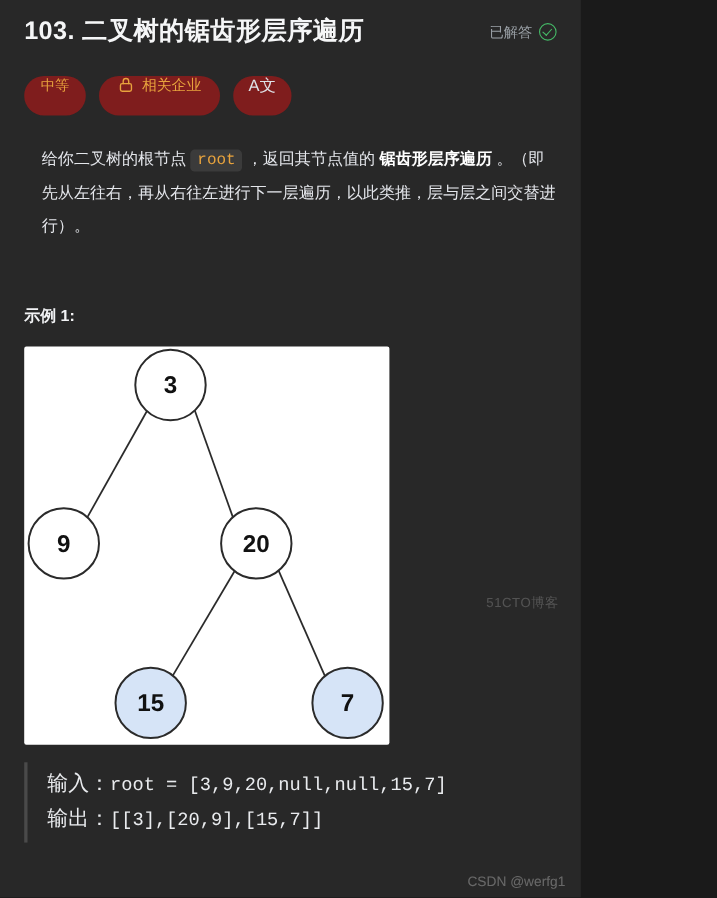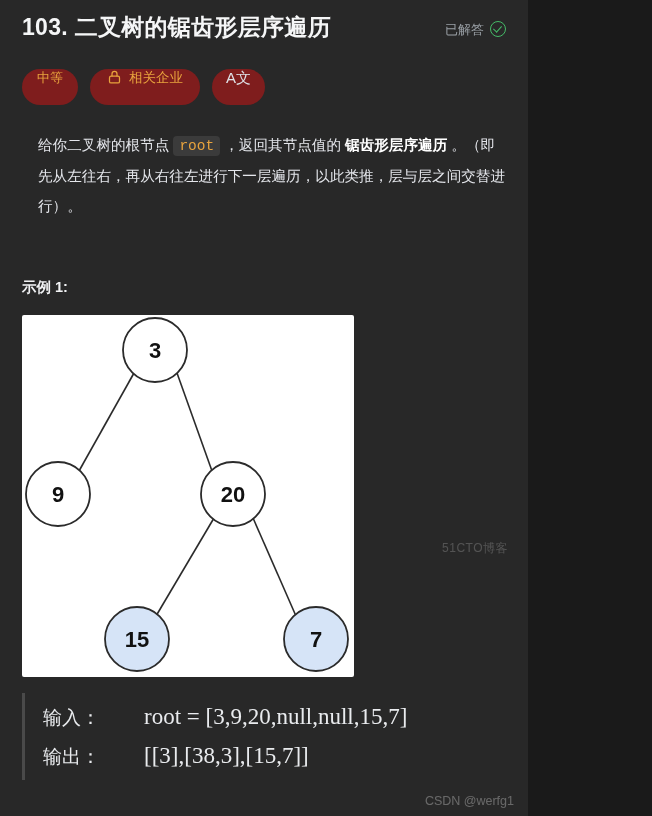--- a/index.html
+++ b/index.html
@@ -128,21 +128,21 @@
     border-left: 3px solid #4a4a4a;
     padding: 4px 0 4px 18px;
   }
   .io-line {
     font-size: 19px;
     line-height: 1.72;
     color: #e9ebee;
     white-space: nowrap;
   }
   .io-label { font-weight: normal; }
-  .io-value { font-family: Liberation Serif, serif; font-size: 23px; margin-left: 44px; }
+  .io-value { font-family: Liberation Mono, monospace; font-size: 17px; }
 
   
   .wm-right {
     position: absolute;
     right: 20px;
     top: 520px;
     font-size: 12px;
     color: rgba(255,255,255,0.20);
     transform: rotate(0deg);
     letter-spacing: 0.5px;
@@ -222,19 +222,19 @@
         <text x="294" y="324" text-anchor="middle" dominant-baseline="central" font-family="Liberation Sans, sans-serif" font-size="22" font-weight="bold" fill="#111">7</text>
       </g>
     </svg>
   </div>
 
   <div class="io-block">
     <div class="io-line">
       <span class="io-label">输入：</span><span class="io-value">root = [3,9,20,null,null,15,7]</span>
     </div>
     <div class="io-line">
-      <span class="io-label">输出：</span><span class="io-value">[[3],[38,3],[15,7]]</span>
+      <span class="io-label">输出：</span><span class="io-value">[[3],[20,9],[15,7]]</span>
     </div>
   </div>
 
   <div class="wm-right">51CTO博客</div>
   <div class="wm-bottom">CSDN @werfg1</div>
 </div>
 
 </body></html>

